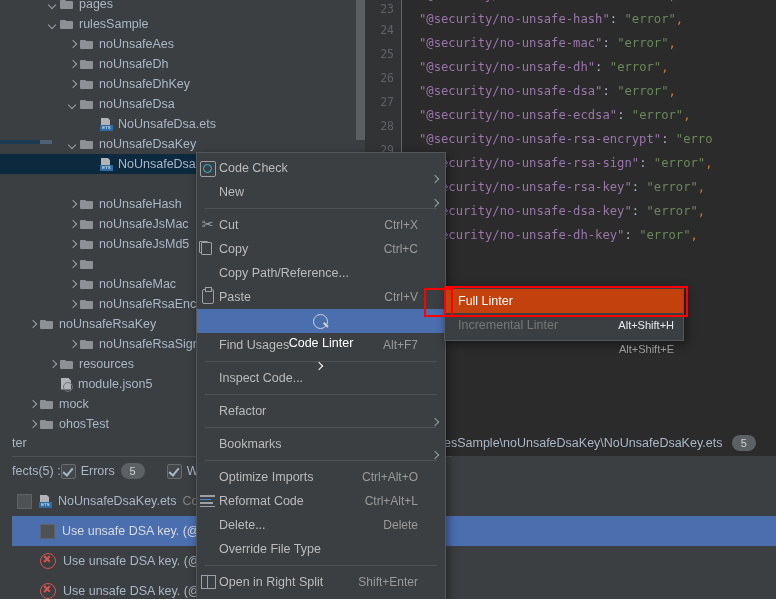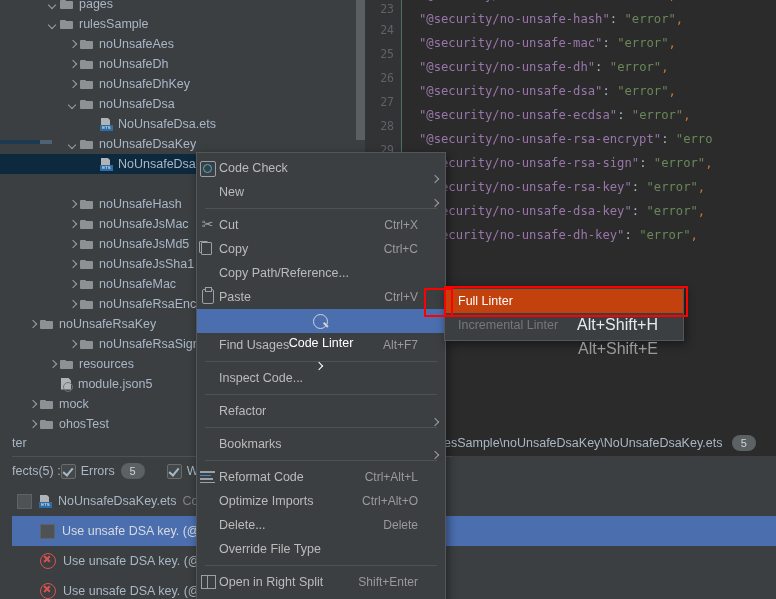--- a/index.html
+++ b/index.html
@@ -217,21 +217,21 @@
     position:absolute;left:444px;top:286px;width:238px;
     background:#3c3f41;border:1px solid #53575a;
     box-shadow:2px 3px 9px rgba(0,0,0,.45);
     padding:2px 0 3px 0;z-index:50;
   }
   .smi{height:24px;line-height:24px;display:flex;align-items:center;
     color:#bbbbbb;white-space:nowrap;}
   .smi.hl{background:#c2410c;color:#ffffff;}
   .smi.disabled{color:#777777;}
   .smi-label{flex:1 1 auto;padding-left:13px;}
-  .smi-acc{color:#9a9a9a;padding-right:25px;font-size:16px;margin-top:48px;}
+  .smi-acc{color:#9a9a9a;padding-right:9px;font-size:11px;margin-top:48px;}
   .smi.hl .smi-acc{color:#e6eaf0;}
 
   
   .redbox{position:absolute;border:2px solid #ff0000;z-index:60;pointer-events:none;}
   #redbox-arrow{left:424px;top:288px;width:25px;height:25px;}
   #redbox-submenu{left:444px;top:286px;width:240px;height:27px;}
 
   
   #res-header{
     position:absolute;left:440px;top:430px;width:336px;height:26px;
@@ -311,21 +311,20 @@
         <span class="tree-label">noUnsafeJsMac</span>
       </div>
       <div class="tree-row" style="position: absolute; left: 0px; right: 0px; top: 234px; padding-left: 68px;">
         <span class="arrow closed"></span>
         <span class="folder-ico"></span>
         <span class="tree-label">noUnsafeJsMd5</span>
       </div>
       <div class="tree-row" style="position: absolute; left: 0px; right: 0px; top: 254px; padding-left: 68px;">
         <span class="arrow closed"></span>
         <span class="folder-ico"></span>
-        <span class="tree-label">noUnsafeJsSha1</span>
       </div>
       <div class="tree-row" style="position: absolute; left: 0px; right: 0px; top: 274px; padding-left: 68px;">
         <span class="arrow closed"></span>
         <span class="folder-ico"></span>
         <span class="tree-label">noUnsafeMac</span>
       </div>
       <div class="tree-row" style="position: absolute; left: 0px; right: 0px; top: 294px; padding-left: 68px;">
         <span class="arrow closed"></span>
         <span class="folder-ico"></span>
         <span class="tree-label">noUnsafeRsaEncrypt</span>
@@ -514,40 +513,40 @@
       </div>
       <div class="mi-sep"></div>
       <div class="mi">
         <span class="mi-ico"></span>
         <span class="mi-label">Bookmarks</span>
         <span class="mi-acc"></span>
         <span class="mi-arrow" style="width: 16px; flex: 0 0 16px;"></span>
       </div>
       <div class="mi-sep"></div>
       <div class="mi">
+        <span class="mi-ico"></span>
+        <span class="mi-label">Optimize Imports</span>
+        <span class="mi-acc">Ctrl+Alt+O</span>
+        <span class="" style="width: 16px; flex: 0 0 16px;"></span>
+      </div>
+      <div class="mi">
         <span class="mi-ico">
           <span class="ic-reformat">
             <i></i>
             <i></i>
             <i></i>
             <i></i>
           </span>
         </span>
         <span class="mi-label">Reformat Code</span>
         <span class="mi-acc">Ctrl+Alt+L</span>
         <span class="" style="width: 16px; flex: 0 0 16px;"></span>
       </div>
       <div class="mi">
         <span class="mi-ico"></span>
-        <span class="mi-label">Optimize Imports</span>
-        <span class="mi-acc">Ctrl+Alt+O</span>
-        <span class="" style="width: 16px; flex: 0 0 16px;"></span>
-      </div>
-      <div class="mi">
-        <span class="mi-ico"></span>
         <span class="mi-label">Delete...</span>
         <span class="mi-acc">Delete</span>
         <span class="" style="width: 16px; flex: 0 0 16px;"></span>
       </div>
       <div class="mi">
         <span class="mi-ico"></span>
         <span class="mi-label">Override File Type</span>
         <span class="mi-acc"></span>
         <span class="" style="width: 16px; flex: 0 0 16px;"></span>
       </div>

